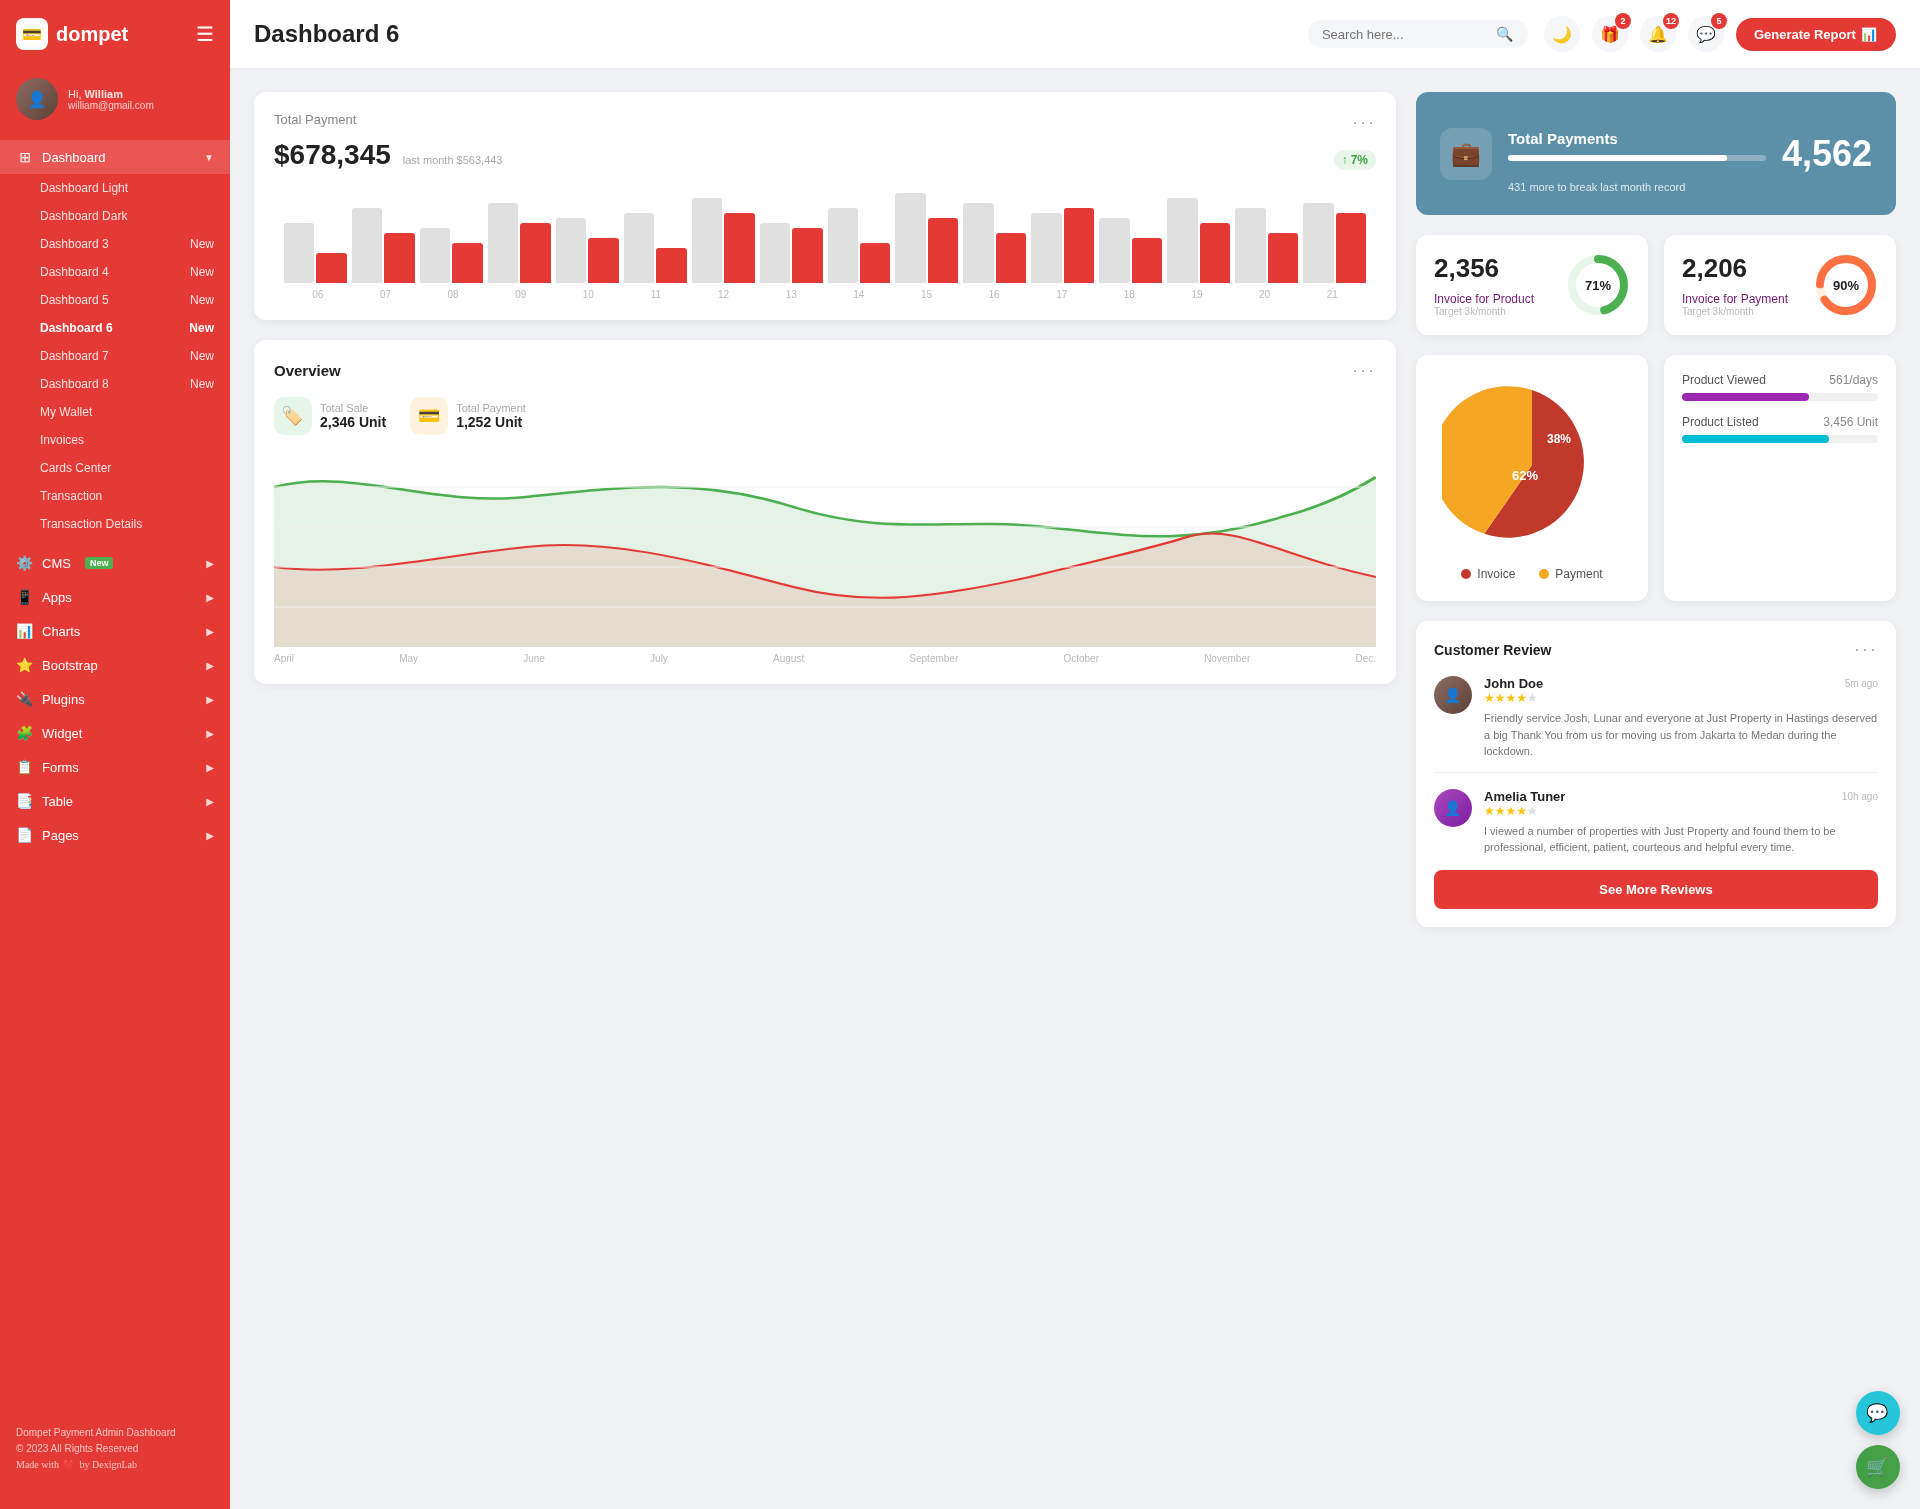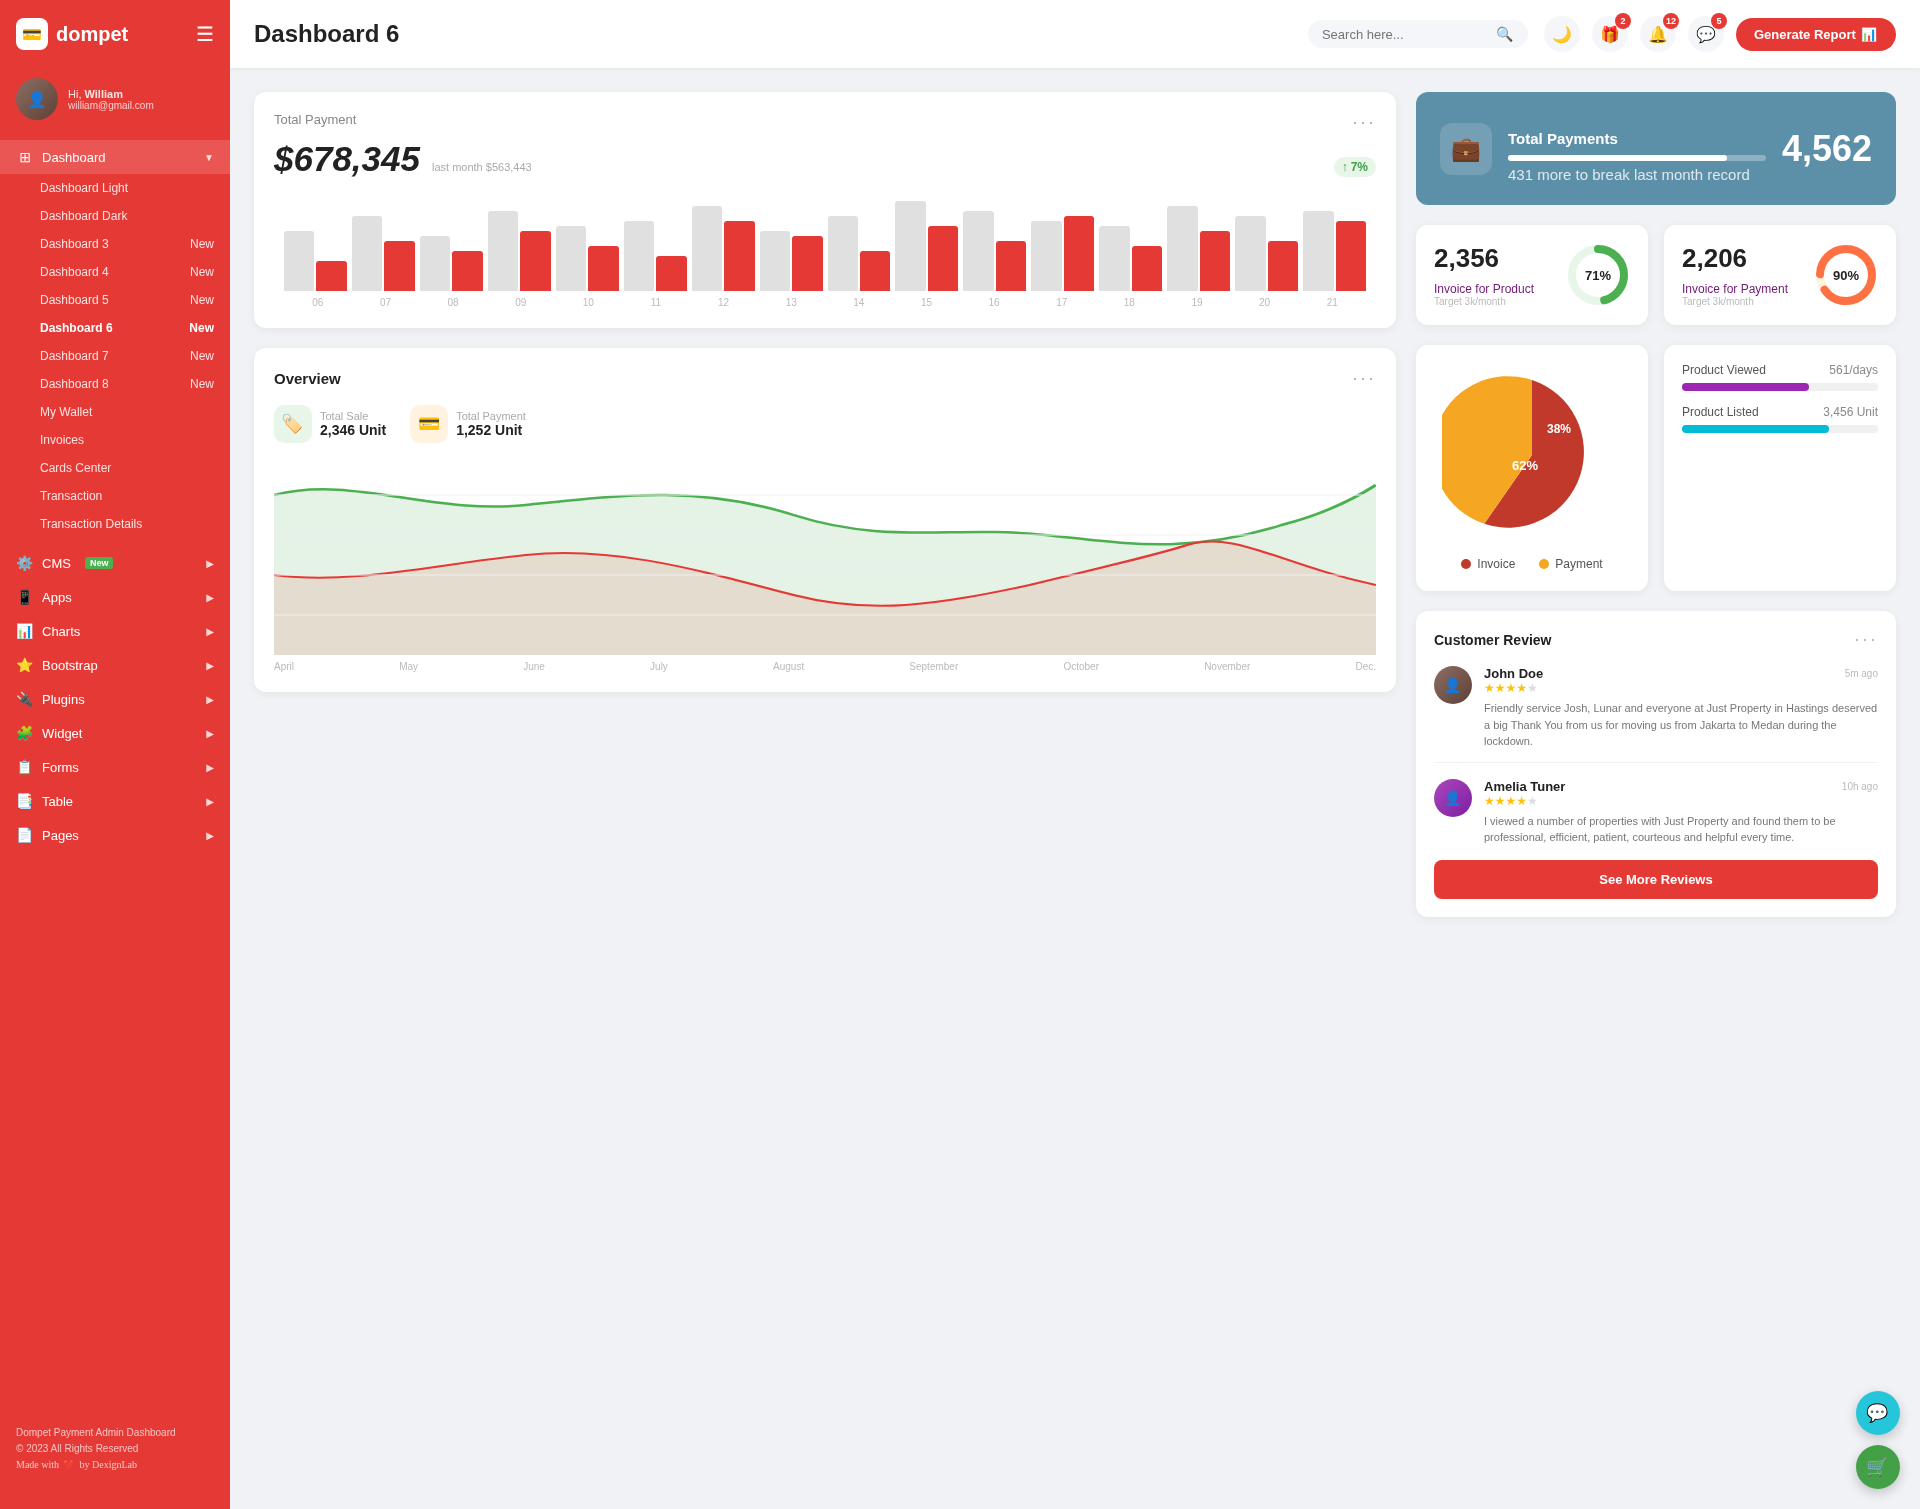--- a/index.html
+++ b/index.html
@@ -204,21 +204,21 @@
       padding: 20px;
       box-shadow: 0 2px 8px rgba(0,0,0,0.06);
     }
 
     
     .total-payment-card { position: relative; overflow: hidden; }
     .card-header { display: flex; align-items: flex-start; justify-content: space-between; }
     .card-title { font-size: 13px; color: #888; font-weight: 500; }
     .more-btn { color: #aaa; cursor: pointer; font-size: 18px; letter-spacing: 2px; }
     .amount-row { display: flex; align-items: baseline; gap: 12px; margin: 6px 0; }
-    .amount { font-size: 35px; font-weight: 800; color: #222; font-style: italic; }
+    .amount { font-size: 28px; font-weight: 800; color: #222; }
     .last-month { font-size: 11px; color: #aaa; }
     .trend-badge {
       display: flex; align-items: center; gap: 3px;
       background: #e8f5e9;
       color: #43a047;
       font-size: 12px;
       font-weight: 700;
       padding: 3px 8px;
       border-radius: 12px;
       margin-left: auto;
@@ -273,21 +273,21 @@
       border-radius: 12px;
       display: flex; align-items: center; justify-content: center;
       font-size: 24px;
       flex-shrink: 0;
     }
     .banner-info { flex: 1; }
     .banner-title { font-size: 15px; font-weight: 600; margin-top: 16px; }
     .banner-progress { margin-top: 8px; }
     .progress-bar-bg { background: rgba(255,255,255,0.3); border-radius: 4px; height: 6px; }
     .progress-bar-fill { background: white; height: 6px; border-radius: 4px; }
-    .banner-sub { font-size: 15px; opacity: 0.8; margin-top: 5px; }
+    .banner-sub { font-size: 11px; opacity: 0.8; margin-top: 20px; }
     .banner-number { font-size: 36px; font-weight: 800; margin-left: auto; }
 
     
     .invoice-row { display: grid; grid-template-columns: 1fr 1fr; gap: 16px; }
     .invoice-card { background: white; border-radius: 12px; padding: 18px; box-shadow: 0 2px 8px rgba(0,0,0,0.06); display: flex; align-items: center; justify-content: space-between; }
     .invoice-info .invoice-num { font-size: 26px; font-weight: 800; color: #222; }
     .invoice-info .invoice-label { font-size: 12px; color: #701a75; font-weight: 500; margin-top: 8px; }
     .invoice-info .invoice-target { font-size: 10px; color: #bbb; }
     .donut-container { position: relative; width: 64px; height: 64px; }
 

